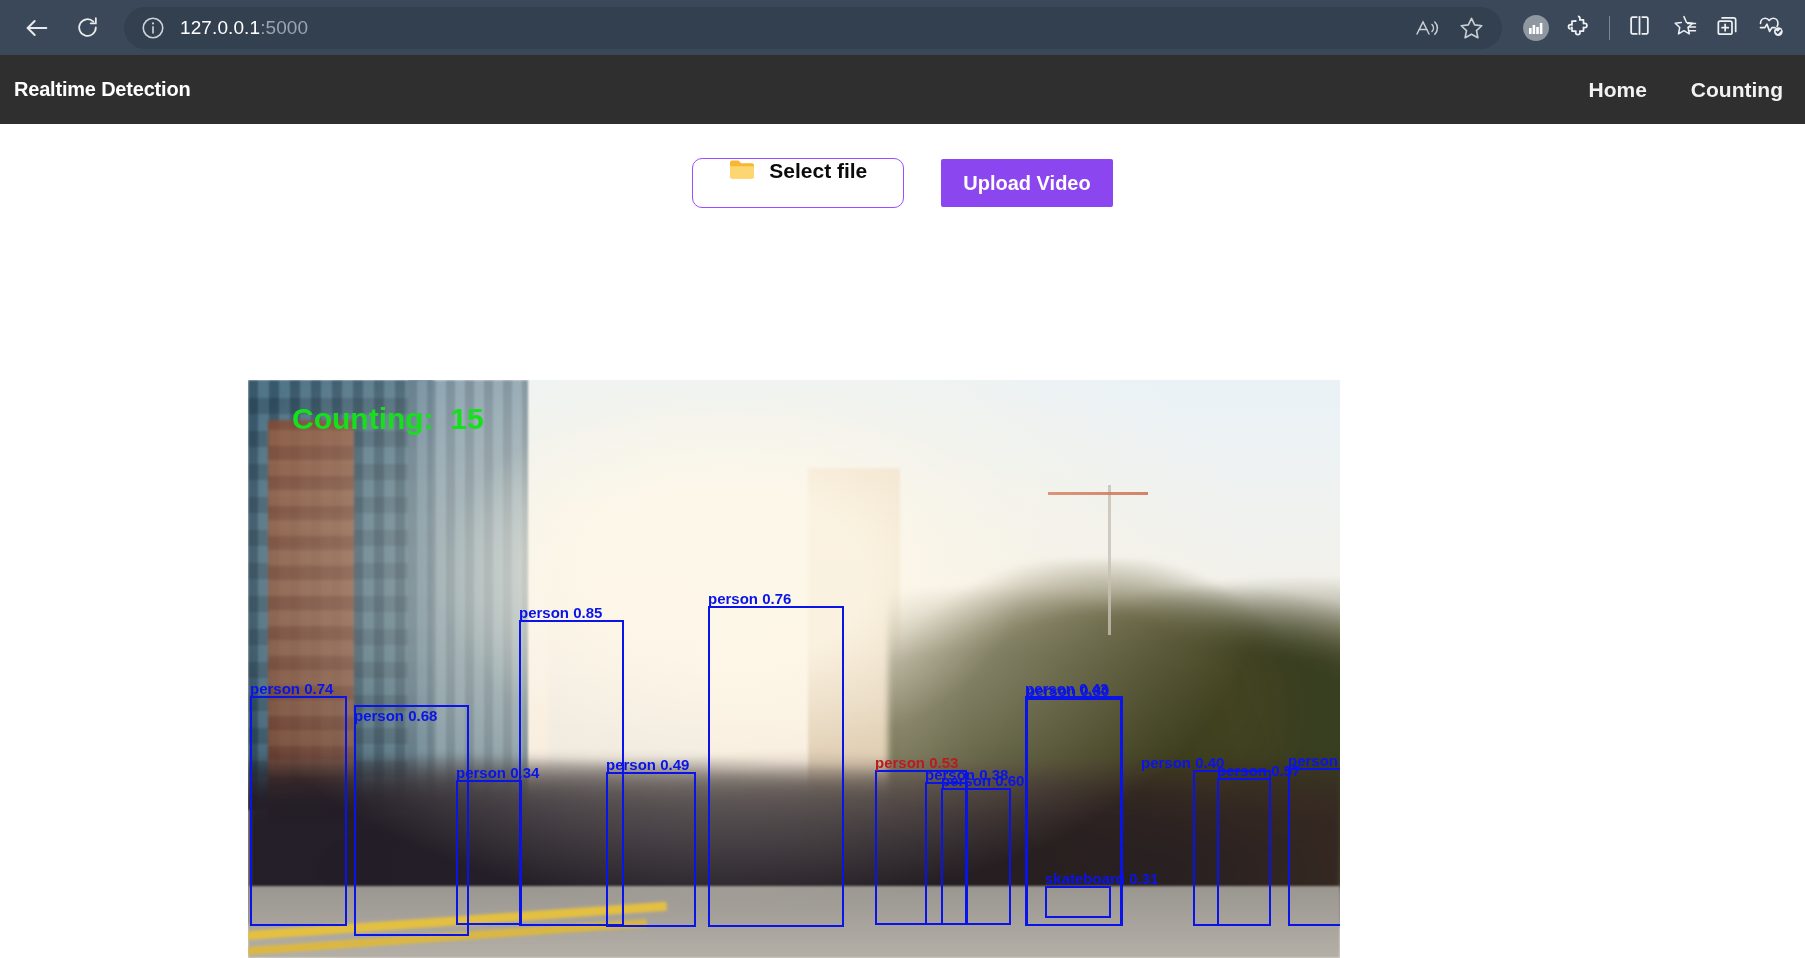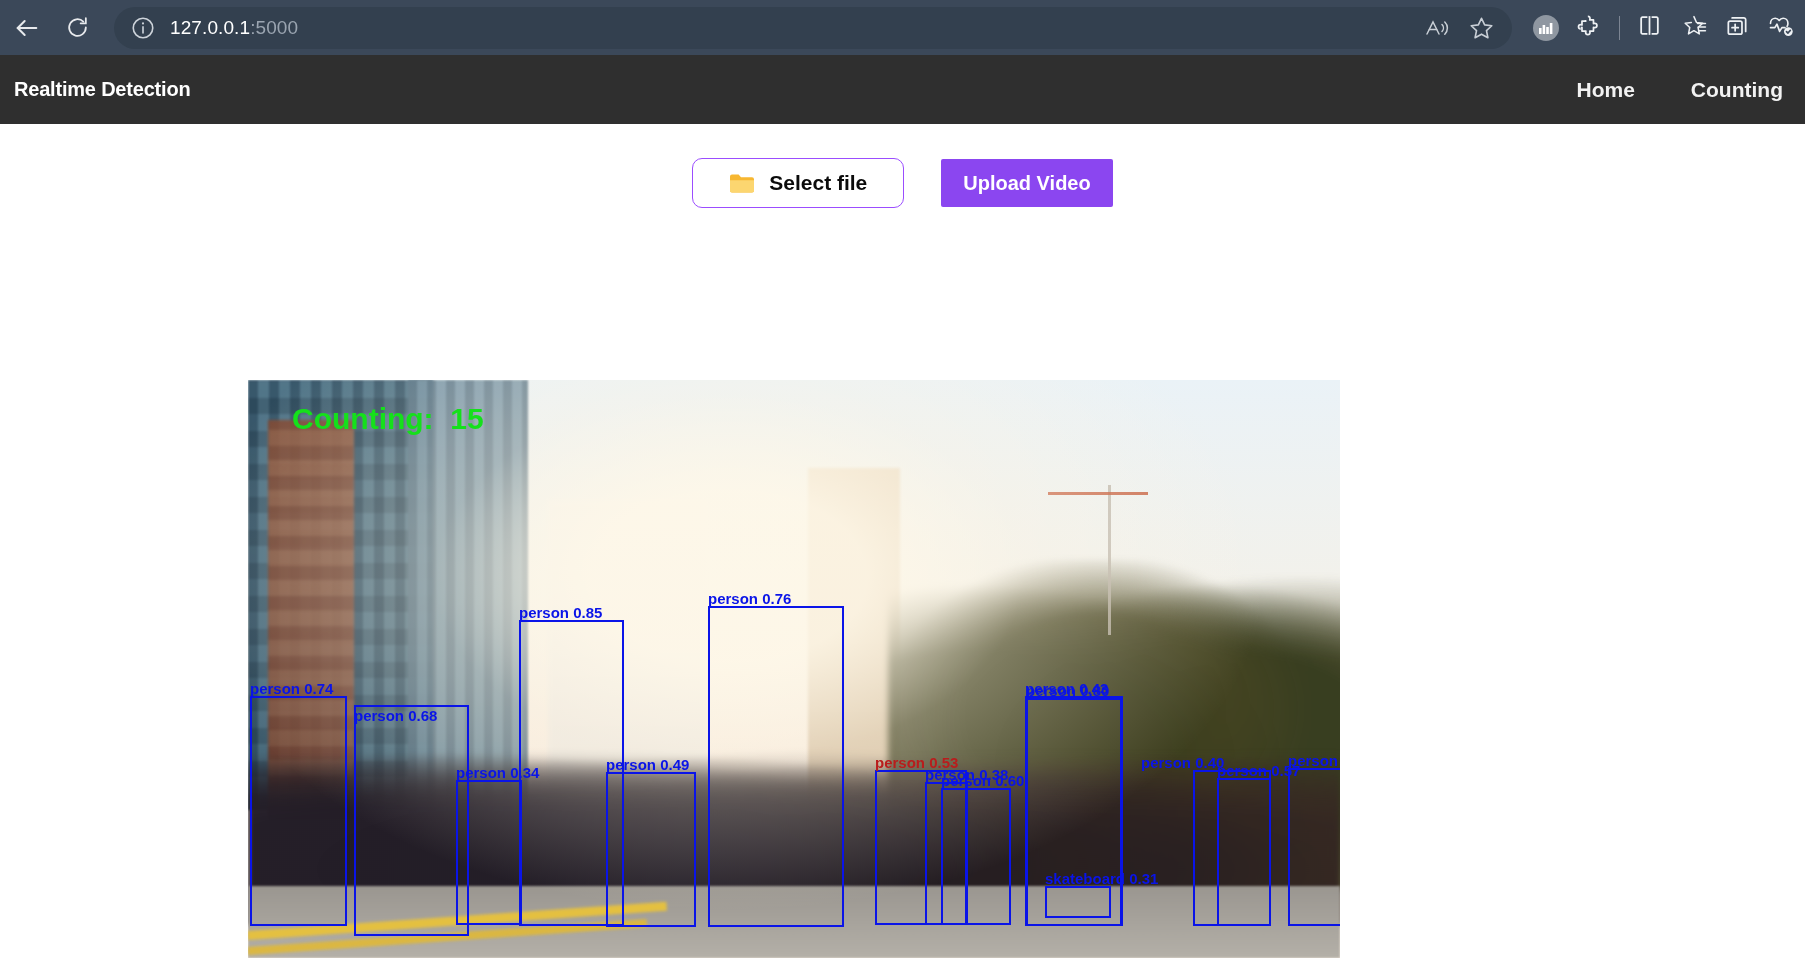--- a/index.html
+++ b/index.html
@@ -5,21 +5,21 @@
   * { margin:0; padding:0; box-sizing:border-box; }
   html,body { width:1805px; height:958px; overflow:hidden; }
   body {
     font-family:"Liberation Sans", sans-serif;
     background:#ffffff;
   }
 
   
   .browser-bar{
     height:55px; background:#3b4859; display:flex; align-items:center;
-    padding:0 4px; gap:4px; position:relative;
+    padding:0 14px; gap:4px; position:relative;
   }
   .nav-btn{
     width:46px; height:42px; display:flex; align-items:center; justify-content:center;
     border-radius:6px; color:#e8eaed; flex:0 0 auto; cursor:pointer;
   }
   .nav-btn svg{ display:block; }
   .url-pill{
     flex:1 1 auto; height:42px; background:#33404f; border-radius:21px;
     display:flex; align-items:center; padding:0 10px 0 16px; margin:0 10px;
     min-width:0; cursor:text;
@@ -43,33 +43,33 @@
   .divider-v{ width:1px;height:24px;background:#7c8593;margin:0 5px;flex:0 0 auto; }
 
   
   .app-nav{
     height:69px; background:#2f2f2f; display:flex; align-items:center;
     padding:0 22px 0 14px;
   }
   .brand{
     font-size:20px; font-weight:bold; color:#ffffff; letter-spacing:-0.2px;
   }
-  .nav-links{ margin-left:auto; display:flex; align-items:flex-start; gap:56px; }
+  .nav-links{ margin-left:auto; display:flex; align-items:flex-start; gap:44px; }
   .nav-link{
     font-size:21px; font-weight:bold; color:#f2f2f2; text-decoration:none; cursor:pointer;
   }
 
   
   .page{ background:#fff; height:834px; position:relative; }
   .controls{
     display:flex; justify-content:center; align-items:center; gap:37px;
     padding-top:34px;
   }
   .btn-select{
-    display:flex;align-items:center;justify-content:center;gap:14px;
+    display:flex;align-items:flex-start;justify-content:center;gap:14px;
     height:50px; padding:0 30px; border:1.6px solid #9b4dff; border-radius:10px;
     background:#fff; font-size:21px; font-weight:bold; color:#0b0b0b; cursor:pointer;
     min-width:212px;
   }
   .folder-ico{ width:26px;height:21px;flex:0 0 auto; }
   .btn-upload{
     height:48px;padding:0 22px;border:none;border-radius:2px;
     font-size:20px;font-weight:bold;color:#ffffff;cursor:pointer;
     display:flex;align-items:center;justify-content:center;
   }

